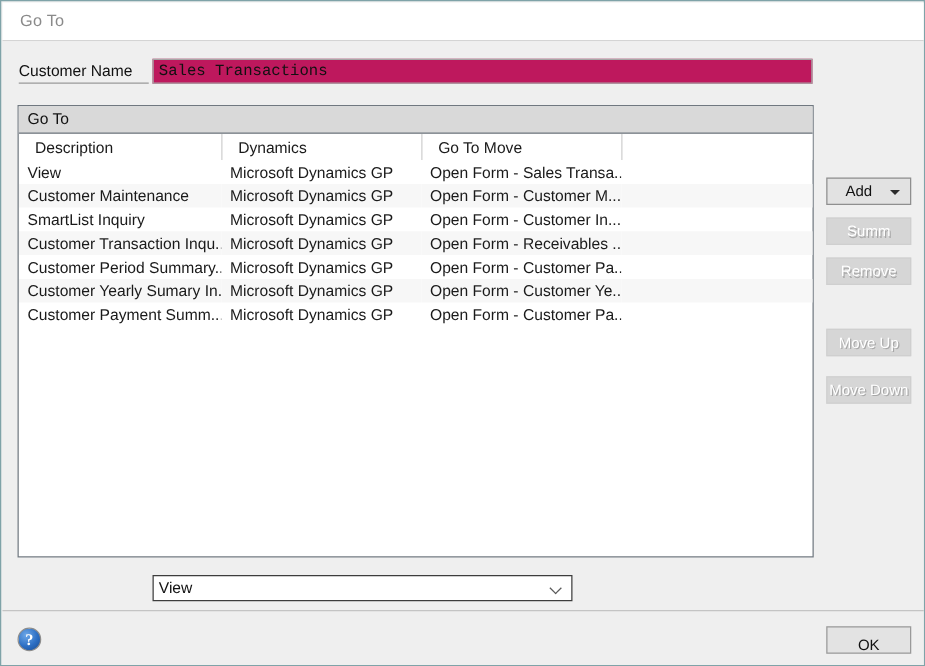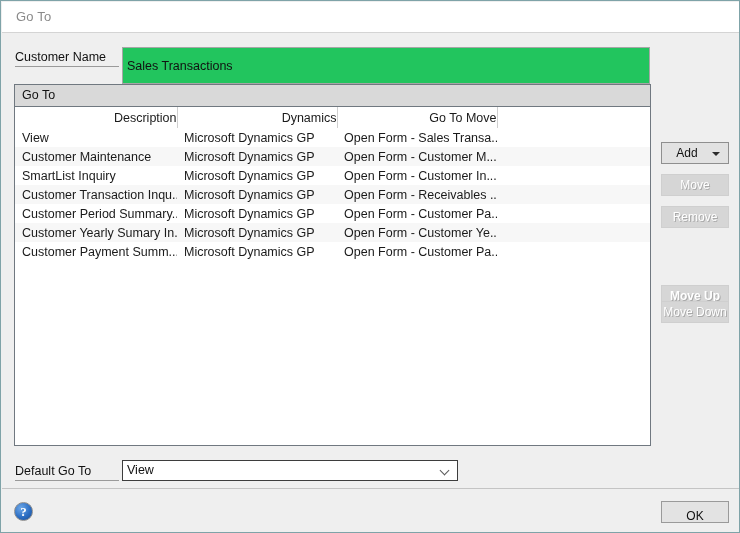--- a/index.html
+++ b/index.html
@@ -60,25 +60,25 @@
   #smartlist-label {
     left: 13px;
     top: 17px;
     width: 104px;
   }
   #smartlist-value {
     position: absolute;
     left: 120px;
     top: 14px;
     width: 528px;
-    height: 37px;
-    box-sizing: border-box;
-    background: #22c55e;
+    height: 20px;
+    box-sizing: border-box;
+    background: #be185d;
     border: 1px solid #a6a6a6;
-    font-family: Liberation Sans, sans-serif;
+    font-family: Liberation Mono, monospace;
     font-size: 12.5px;
     color: #111111;
     padding: 0 4px;
     line-height: 18px;
     outline: none;
   }
   
   #listbox {
     position: absolute;
     left: 12px;
@@ -105,23 +105,23 @@
   }
   table.grid {
     width: 100%;
     border-collapse: collapse;
     table-layout: fixed;
     font-size: 12.5px;
     color: #1a1a1a;
   }
   table.grid th {
     font-weight: normal;
-    text-align: right;
+    text-align: left;
     height: 21px;
-    padding: 0 0 0 2px;
+    padding: 0 0 0 13px;
     border-right: 1px solid #cfcfcf;
     background: #ffffff;
     vertical-align: middle;
     white-space: nowrap;
     overflow: hidden;
   }
   table.grid th.last-col { border-right: none; }
   table.grid td {
     height: 19px;
     padding: 0 0 0 7px;
@@ -175,21 +175,21 @@
     position: absolute;
     right: 8px;
     top: 9px;
     width: 0; height: 0;
     border-left: 4px solid transparent;
     border-right: 4px solid transparent;
     border-top: 4px solid #2b2b2b;
   }
   #btn-edit   { left: 659px; top: 141px; }
   #btn-remove { left: 659px; top: 173px; }
-  #btn-moveup { left: 659px; top: 252px; font-weight: bold; }
+  #btn-moveup { left: 659px; top: 230px; }
   #btn-movedown { left: 659px; top: 268px; }
   
   #default-label {
     left: 13px;
     top: 431px;
     width: 104px;
   }
   #default-combo {
     position: absolute;
     left: 120px;
@@ -351,26 +351,25 @@
               <td></td>
             </tr>
           </tbody>
       </table>
     </div>
 
     <button class="sidebtn" id="btn-add">
       <span class="add-label">Add</span>
       <span class="caret"></span>
     </button>
-    <button class="sidebtn disabled" id="btn-edit">Move</button>
+    <button class="sidebtn disabled" id="btn-edit">Summ</button>
     <button class="sidebtn disabled" id="btn-remove">Remove</button>
     <button class="sidebtn disabled" id="btn-moveup">Move Up</button>
     <button class="sidebtn disabled" id="btn-movedown">Move Down</button>
 
-    <div class="field-label" id="default-label">Default Go To</div>
     <div id="default-combo">
       <span class="combo-value">View</span>
       <span class="combo-arrow"></span>
     </div>
   </div>
 
   <div id="footer">
     <div id="help-icon">
       <span class="qmark">?</span>
     </div>

